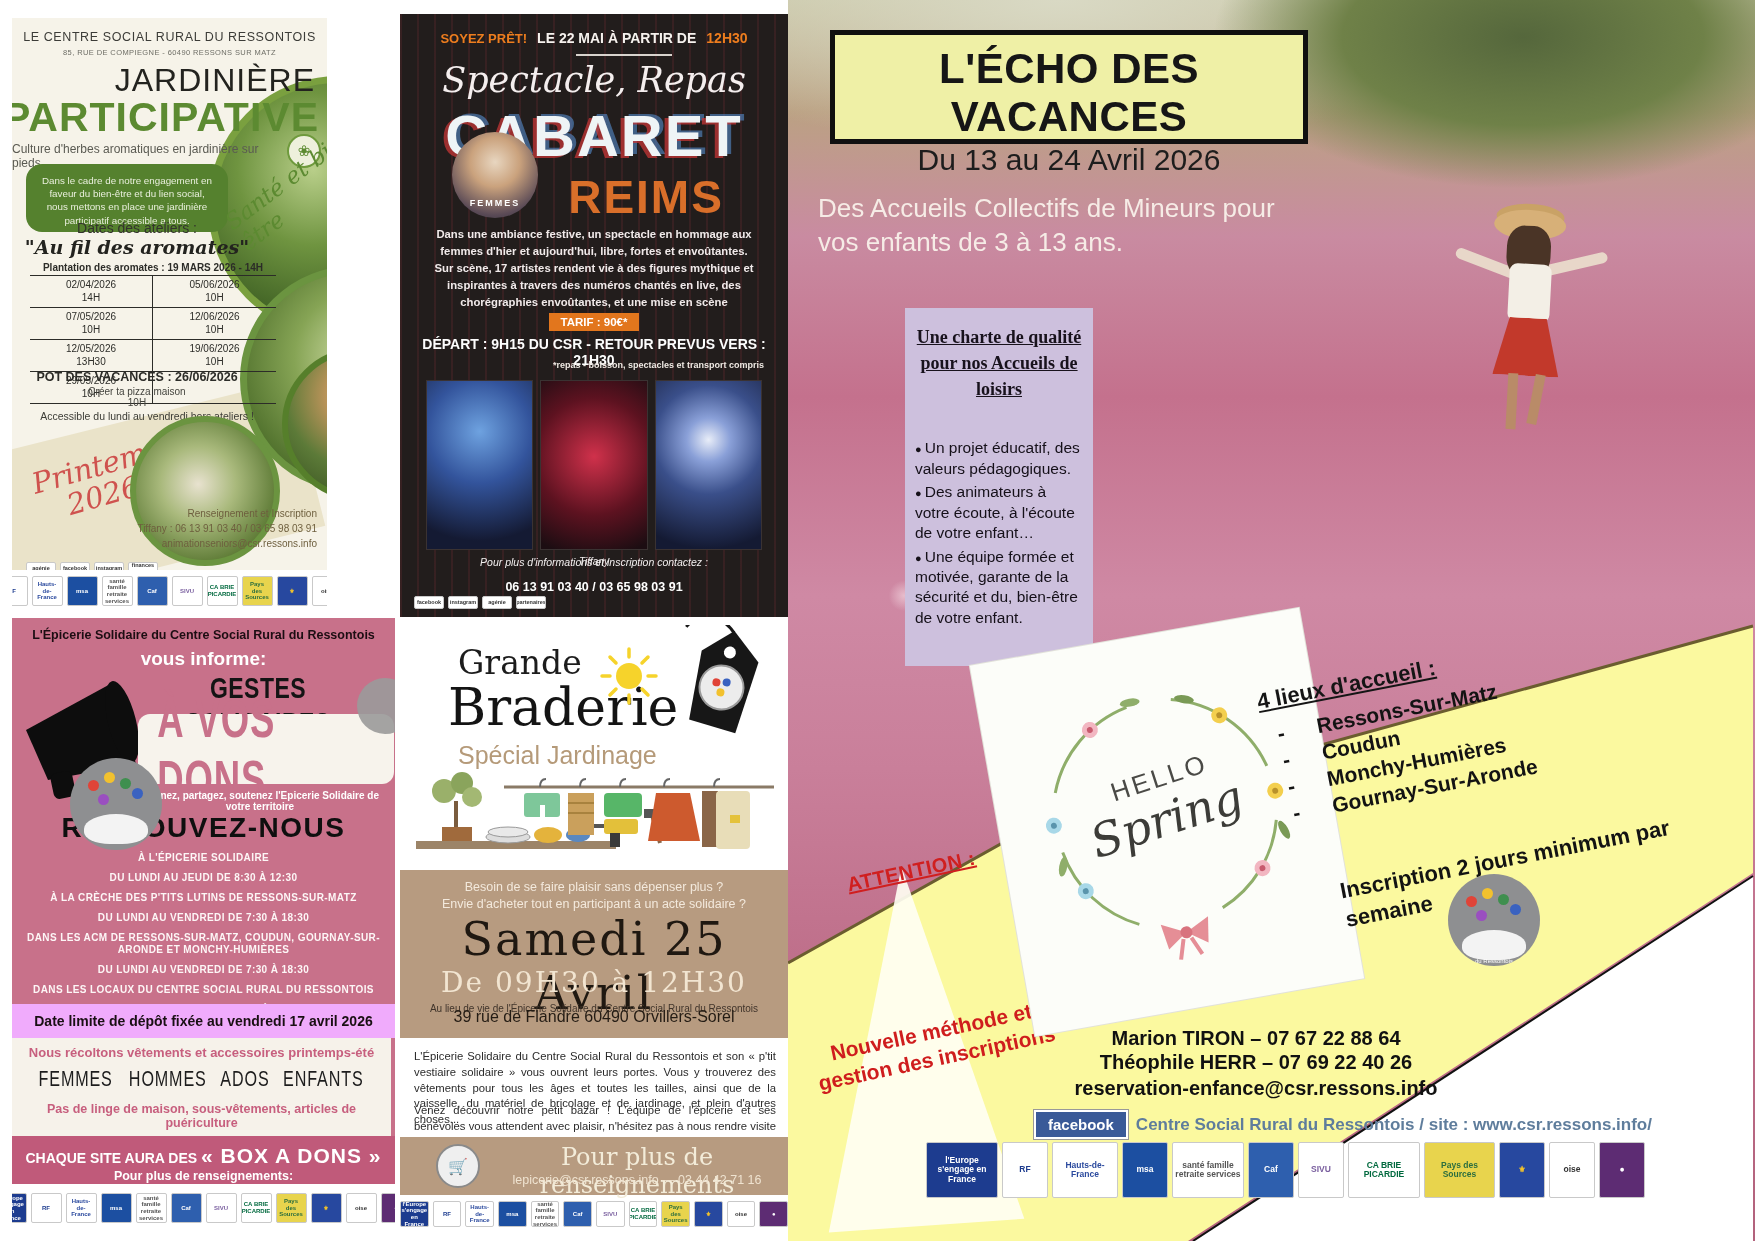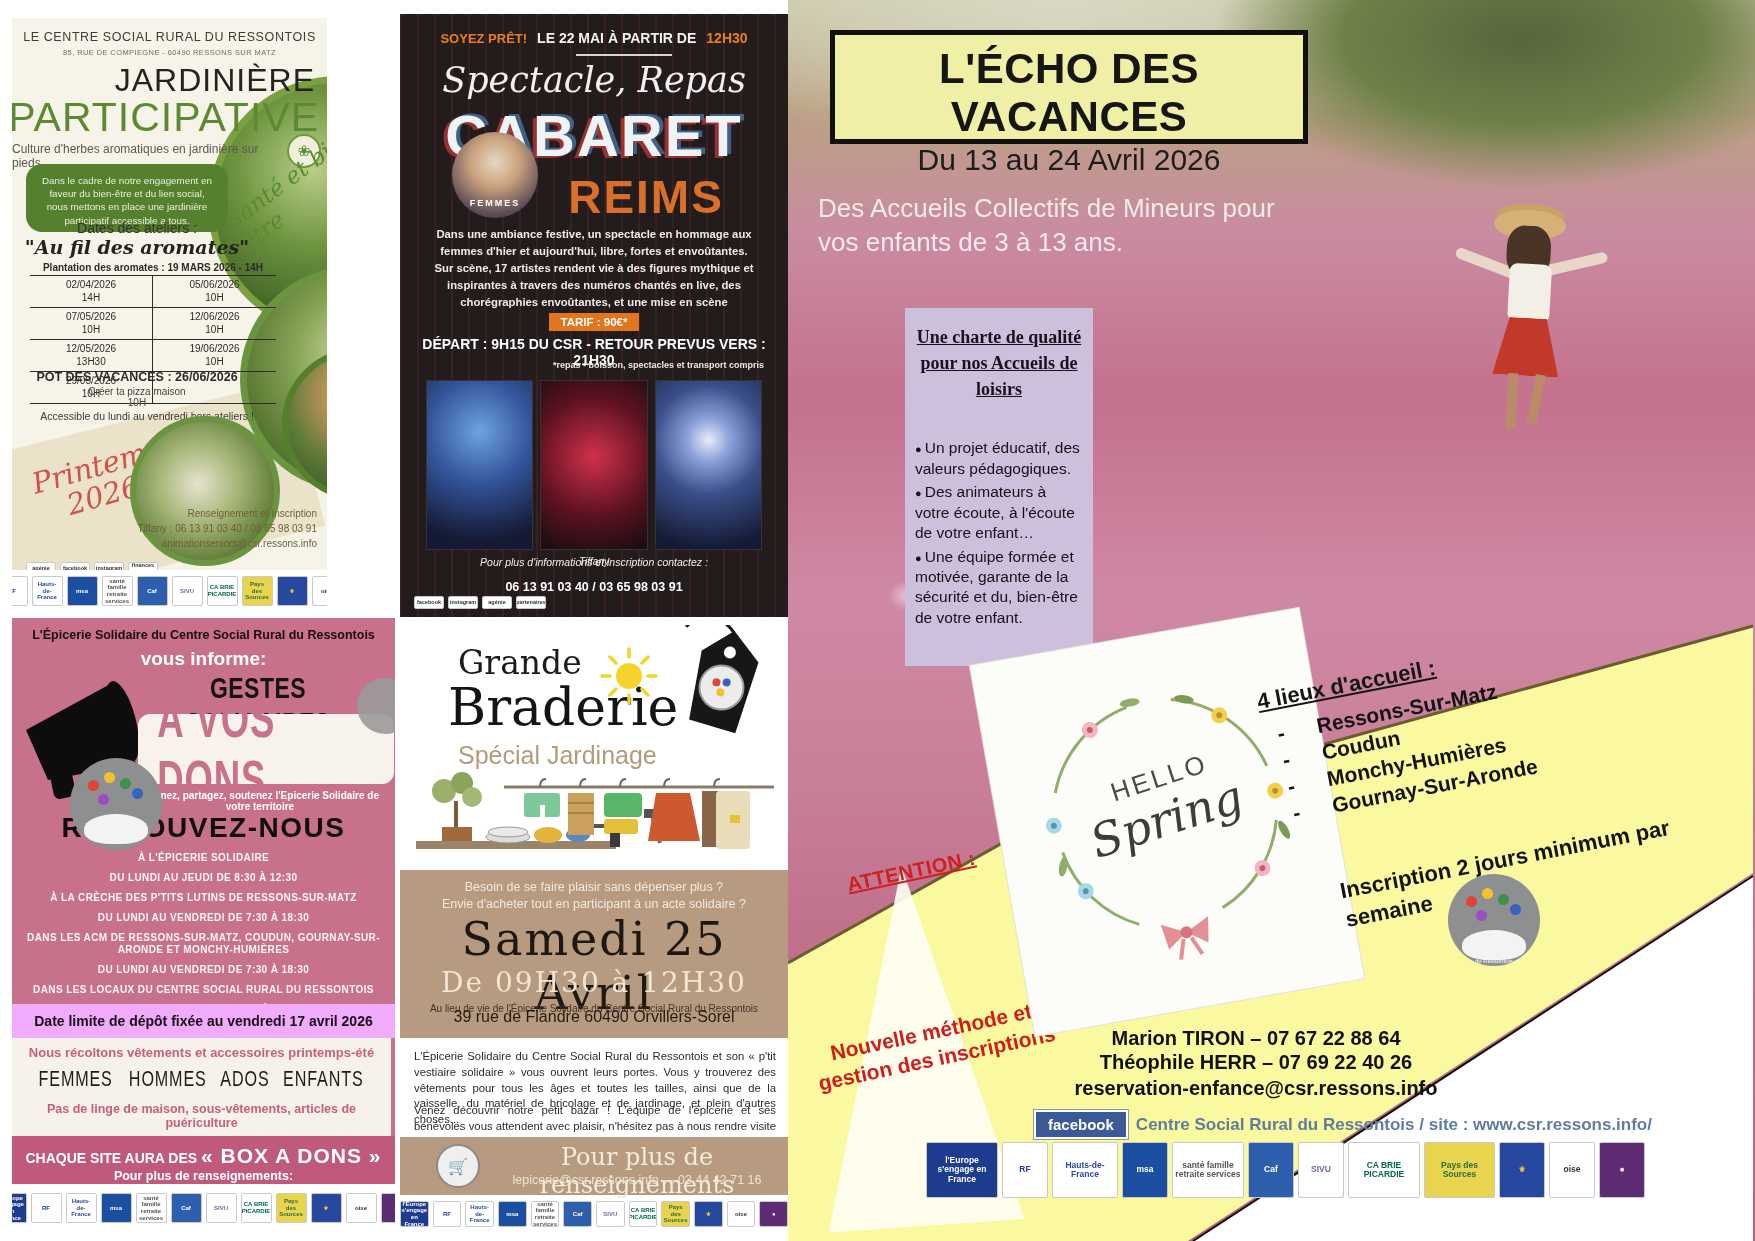--- a/index.html
+++ b/index.html
@@ -18,21 +18,21 @@
   .strip.sm .chip{width:31px;min-width:26px;height:30px;font-size:6px;}
   .strip.xs .chip{width:30px;height:13px;font-size:5.5px;}
   .strip.md .chip{width:33px;height:26px;font-size:6px;}
   .strip.lg .chip{min-width:46px;max-width:72px;height:56px;font-size:8.5px;}
 
   
   .jard{left:12px;top:18px;width:315px;height:594px;background:#f6f3e9;}
   .jard .org{left:0;right:0;top:12px;font-size:12.5px;letter-spacing:.6px;color:#3c3c38;text-align:center;}
   .jard .addr{left:0;right:0;top:30px;font-size:7.5px;letter-spacing:.4px;color:#6e6e66;text-align:center;}
   .jard .t1{right:12px;top:44px;font-size:32px;color:#23231f;letter-spacing:1px;text-align:right;}
-  .jard .t2{right:8px;top:76px;font-size:41px;font-weight:normal;color:#5c8a31;letter-spacing:1px;}
+  .jard .t2{right:8px;top:76px;font-size:41px;font-weight:bold;color:#5c8a31;letter-spacing:1px;}
   .jard .sub{right:48px;top:124px;font-size:12px;color:#5a5a52;}
   .jard .leafbadge{right:6px;top:116px;width:34px;height:34px;border:2px solid #6f9a3d;border-radius:50%;
         background:#eef0dc;color:#5c8a31;display:flex;align-items:center;justify-content:center;font-size:15px;}
   .jard .greenbox{left:14px;top:146px;width:202px;height:68px;background:#55812e;border-radius:16px;
         color:#e9efdc;font-size:9.8px;line-height:1.35;padding:10px 12px;text-align:center;}
   .jard .sante{left:208px;top:196px;width:190px;transform:rotate(-37deg);transform-origin:left top;
         font-family:"DejaVu Serif",serif;font-style:italic;font-size:23px;color:#5c8a31;}
   .jard .datlab{left:0;width:250px;top:202px;text-align:center;font-size:14px;color:#33332d;}
   .jard .script{left:0;width:250px;top:218px;text-align:center;font-family:"DejaVu Serif",serif;
         font-style:italic;font-weight:bold;font-size:19px;color:#23231f;}

